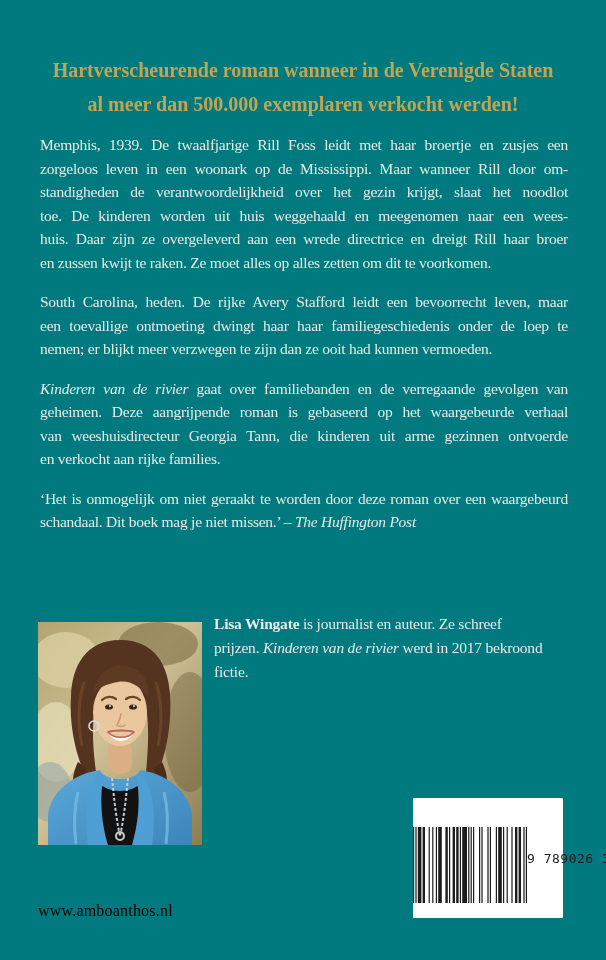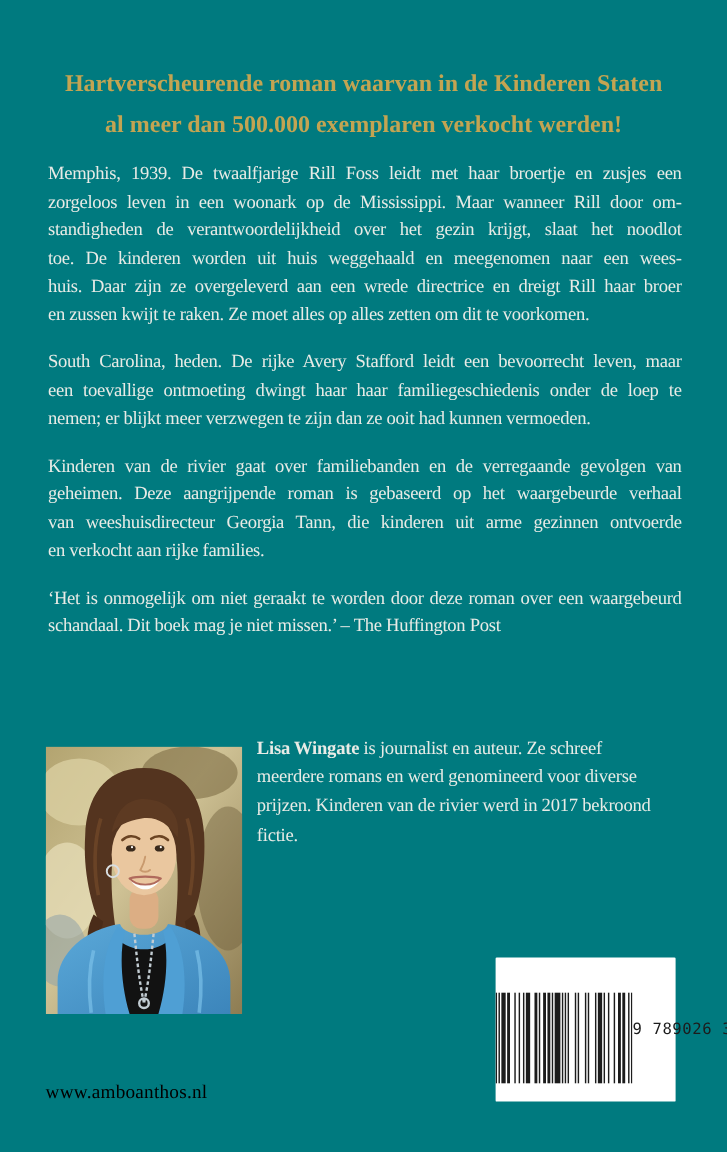--- a/index.html
+++ b/index.html
@@ -20,21 +20,21 @@
     font-size:20px;line-height:34px;font-weight:bold;
   }
   
   .content{
     position:absolute;top:133px;left:40px;width:528px;
     font-size:15.5px;line-height:23.5px;letter-spacing:-0.25px;
   }
   .para{margin:0 0 16px 0;}
   .line{white-space:nowrap;}
   .jl{text-align:justify;text-align-last:justify;-moz-text-align-last:justify;}
-  .it{}
+  .it{font-style:italic;}
   .bd{font-weight:bold;}
   
   .author-photo{
     position:absolute;left:38px;top:622px;width:164px;height:223px;
     overflow:hidden;
   }
   .author-photo svg{display:block;}
   .bio{
     position:absolute;left:214px;top:612px;width:356px;
     font-size:15.5px;line-height:24.2px;letter-spacing:-0.2px;
@@ -56,21 +56,21 @@
     font-family:"DejaVu Sans Mono","Liberation Mono",monospace;
     font-size:13px;color:#1c1c1c;letter-spacing:0.5px;white-space:nowrap;
   }
 </style>
 </head>
 <body>
 
 <div class="page">
 
   <div class="headline">
-      <div class="line"><span>Hartverscheurende roman waarvan in de Kinderen Staten</span></div>
+      <div class="line"><span>Hartverscheurende roman wanneer in de Verenigde Staten</span></div>
       <div class="line"><span>al meer dan 500.000 exemplaren verkocht werden!</span></div>
     </div>
 
   <div class="content">
     <div class="para">
         <div class="line jl"><span>Memphis, 1939. De twaalfjarige Rill Foss leidt met haar broertje en zusjes een</span></div>
         <div class="line jl"><span>zorgeloos leven in een woonark op de Mississippi. Maar wanneer Rill door om-</span></div>
         <div class="line jl"><span>standigheden de verantwoordelijkheid over het gezin krijgt, slaat het noodlot</span></div>
         <div class="line jl"><span>toe. De kinderen worden uit huis weggehaald en meegenomen naar een wees-</span></div>
         <div class="line jl"><span>huis. Daar zijn ze overgeleverd aan een wrede directrice en dreigt Rill haar broer</span></div>
@@ -150,21 +150,20 @@
       <path d="M40 170 C36 186 36 206 38 222" stroke="#7bc0e8" stroke-width="3" fill="none" opacity="0.7"></path>
       <path d="M126 170 C130 186 130 206 128 222" stroke="#7bc0e8" stroke-width="3" fill="none" opacity="0.7"></path>
 
       <path d="M74 156 C76 176 78 196 82 214 M90 156 C88 176 86 196 82 214" stroke="#c2ccd2" stroke-width="2" fill="none" stroke-dasharray="3 2"></path>
       <circle cx="82" cy="214" r="4" fill="none" stroke="#c2ccd2" stroke-width="2"></circle>
     </svg>
   </div>
 
   <div class="bio">
       <div class="line"><span class="bd">Lisa Wingate</span><span> is journalist en auteur. Ze schreef</span></div>
-      <div class="line"><span>meerdere romans en werd genomineerd voor diverse</span></div>
       <div class="line"><span>prijzen. </span><span class="it">Kinderen van de rivier</span><span> werd in 2017 bekroond</span></div>
       <div class="line"><span>fictie.</span></div>
     </div>
 
   <div class="website">www.amboanthos.nl</div>
 
   <div class="barcode-box">
     <div class="barcode-bars">
         <svg viewBox="0 0 95 76" preserveAspectRatio="none">
           <rect x="0" y="0" width="1" height="76" fill="#1c1c1c"></rect>

